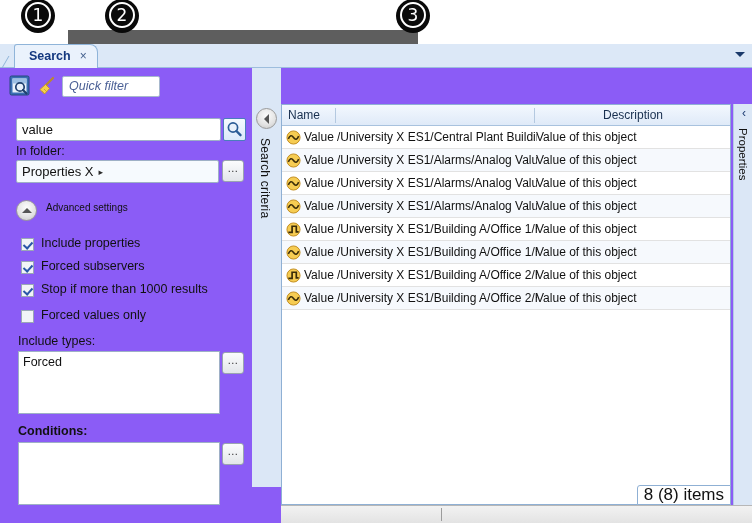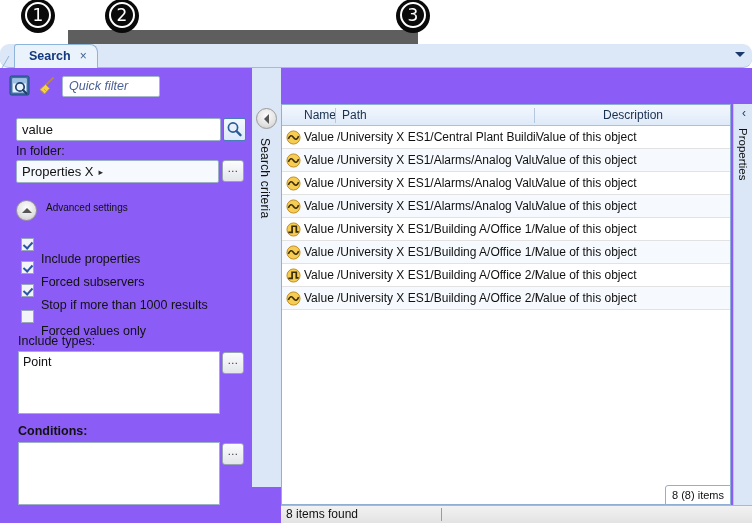--- a/index.html
+++ b/index.html
@@ -41,21 +41,20 @@
     border-radius: 50%;
     line-height: 22px;
     font-size: 17px;
   }
 
   
   .tabstrip {
     position: absolute; left: 0; top: 44px; width: 752px; height: 24px;
     background: #dce8f7;
     border-bottom: 1px solid #9dbddd;
-    border-radius: 9px;
   }
   .tab {
     position: absolute; left: 14px; top: 0px;
     height: 24px; padding: 0 10px 0 14px;
     background: #eaf2fc;
     border: 1px solid #8fb4d9;
     border-bottom: none;
     border-radius: 3px 8px 0 0;
     color: #14387f;
     font-size: 12.5px;
@@ -183,21 +182,21 @@
     border: 1px solid #9aa7b6;
   }
   .cbox.checked::after {
     content: "";
     position: absolute; left: 3px; top: 1px;
     width: 4px; height: 7px;
     border: solid #2a56a8;
     border-width: 0 2px 2px 0;
     transform: rotate(42deg);
   }
-  .cblbl { position: absolute; left: 20px; top: -1px; font-size: 12.5px; color: #111; white-space: nowrap; margin-top: 16px; }
+  .cblbl { position: absolute; left: 20px; top: -1px; font-size: 12.5px; color: #111; white-space: nowrap; }
   .listbox {
     position: absolute;
     background: #ffffff;
     border: 1px solid #9eb0c6;
     font-size: 12.5px;
     color: #111;
     padding: 3px 0 0 4px;
   }
 
   
@@ -264,21 +263,21 @@
   .c-path { left: 55px; width: 200px; }
   .c-desc { left: 254px; }
   .rowicon { position: absolute; left: 4px; top: 4px; width: 15px; height: 15px; }
 
   .items-badge {
     position: absolute; right: -1px; bottom: -1px;
     height: 20px;
     background: #ffffff;
     border: 1px solid #8fb0d4;
     border-radius: 3px 0 0 0;
-    font-size: 11px;
+    font-size: 17px;
     color: #111111;
     line-height: 18px;
     padding: 0 6px;
   }
 
   
   .vstrip-right {
     position: absolute; left: 733px; top: 36px; width: 19px; height: 401px;
     background: #dbe7f6;
     border-left: 1px solid #b5cbe4;
@@ -396,40 +395,39 @@
       <div class="cbrow" style="top:179px;">
         <span class="cbox checked"></span>
         <span class="cblbl">Stop if more than 1000 results</span>
       </div>
       <div class="cbrow" style="top:205px;">
         <span class="cbox"></span>
         <span class="cblbl">Forced values only</span>
       </div>
 
       <div class="lbl" style="left:18px; top:230px;">Include types:</div>
-      <div class="listbox" style="left:18px; top:247px; width:202px; height:63px;">Point</div>
+      <div class="listbox" style="left:18px; top:247px; width:202px; height:63px;">Forced</div>
       <div class="dots-btn" style="left:222px; top:248px;">...</div>
 
       <div class="lbl" style="left:18px; top:320px;font-weight:bold;">Conditions:</div>
       <div class="listbox" style="left:18px; top:338px; width:202px; height:63px;"></div>
       <div class="dots-btn" style="left:222px; top:339px;">...</div>
     </div>
 
     <div class="vstrip-left">
       <span class="vbtn">
           <span class="chev-l"></span>
         </span>
       <span class="vtext">Search criteria</span>
     </div>
 
     <div class="grid">
       <div class="grid-head">
-        <span class="col-h" style="left:0px; width:53px;margin-left:16px;">Name</span>
+        <span class="col-h" style="left:0px; width:53px;">Name</span>
         <span class="col-sep" style="left:53px;"></span>
-        <span class="col-h" style="left:54px; width:198px;">Path</span>
         <span class="col-sep" style="left:252px;"></span>
         <span class="col-h" style="left:253px; width:190px;text-align:center;">Description</span>
       </div>
 
       <div class="row" style="top:21px;">
         <span class="rowicon">
           <svg width="15" height="15" viewBox="0 0 16 16">
             <circle cx="8" cy="8" r="7" fill="#f6cc52" stroke="#c08b1c" stroke-width="1"></circle>
             <path d="M2.5 9.5 Q5 3.5 8 8 Q11 12.5 13.5 6.5" fill="none" stroke="#3a2c08" stroke-width="1.7"></path>
           </svg>
@@ -525,19 +523,18 @@
 
       <div class="items-badge">8 (8) items</div>
     </div>
 
     <div class="vstrip-right">
       <span class="pbtn">‹</span>
       <span class="ptext">Properties</span>
     </div>
 
     <div class="statusbar">
-      <span class="st-cell" style="left:0px; width:160px;">8 items found</span>
       <span class="st-sep" style="left:160px;"></span>
       <span class="st-cell" style="left:161px; width:290px;"></span>
     </div>
 
   </div>
 </div>
 
 </body></html>

